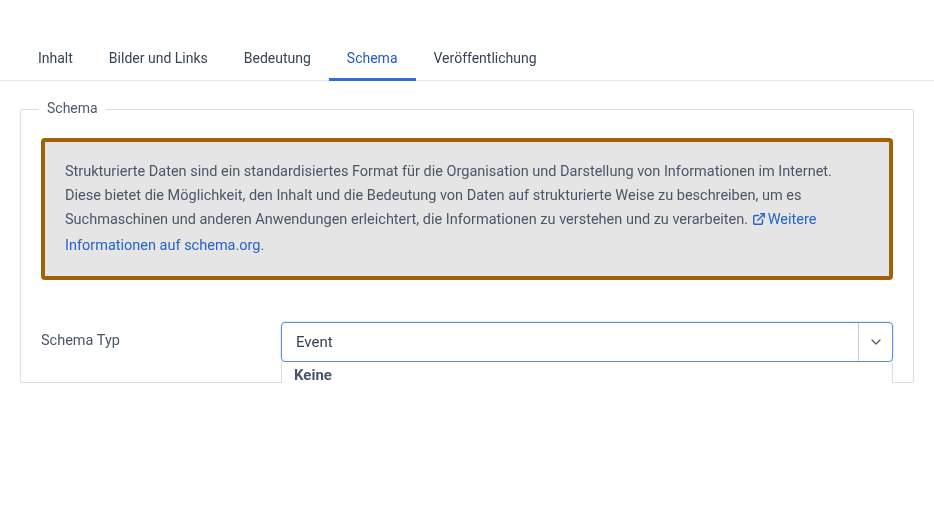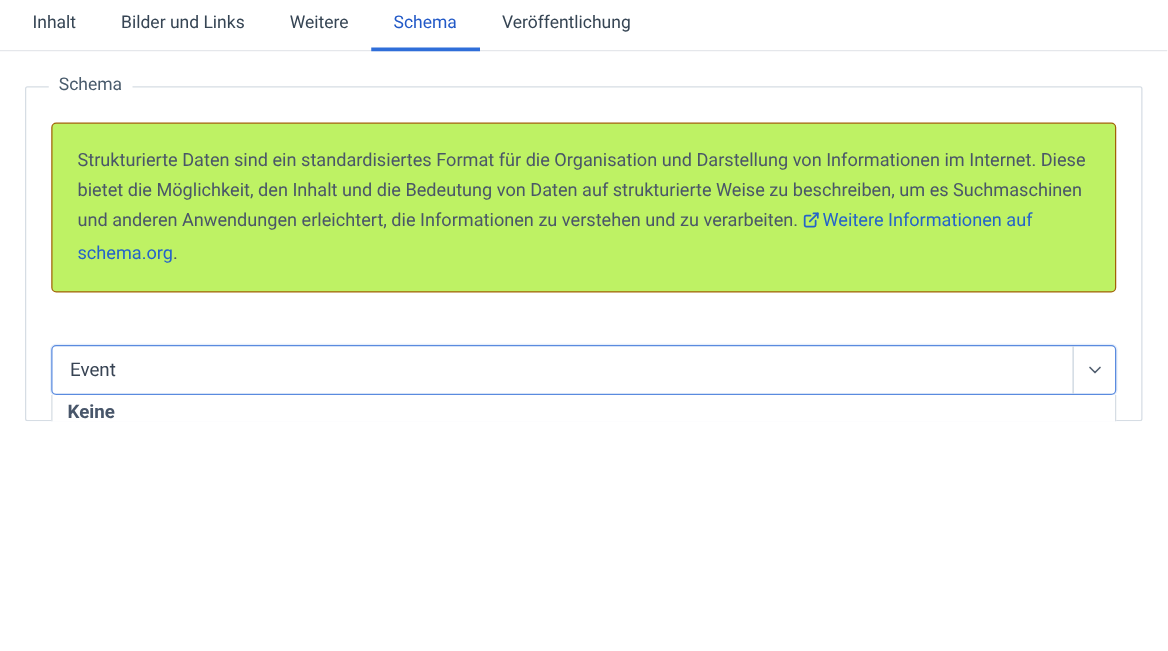--- a/index.html
+++ b/index.html
@@ -6,21 +6,22 @@
   body {
     font-family: -apple-system, BlinkMacSystemFont, "Segoe UI", Roboto, Helvetica, Arial, sans-serif;
     font-size: 14px;
     color: #364554;
     background: #fff;
     width: 934px;
   }
   .tabbar {
     display: flex;
     border-bottom: 1px solid #e5e7eb;
-    padding: 0 8px;
+    padding: 0 20px;
+    margin-top: 40px;
   }
   .tab {
     padding: 10px 18px 12px 18px;
     font-size: 14px;
     color: #364554;
     cursor: pointer;
     border-bottom: 3px solid transparent;
     margin-bottom: -1px;
   }
   .tab.active {
@@ -39,22 +40,22 @@
   .legend {
     position: absolute;
     top: -10px;
     left: 18px;
     background: #fff;
     padding: 0 8px;
     font-size: 14px;
     color: #495b6c;
   }
   .infobox {
-    background: #bef264;
-    border: 1px solid #a16207;
+    background: #e5e5e5;
+    border: 4px solid #a16207;
     border-radius: 4px;
     padding: 18px 20px;
     line-height: 1.65;
     color: #4a5668;
     font-size: 14.5px;
   }
   .infobox a {
     color: #2563c9;
     text-decoration: none;
   }
@@ -124,21 +125,21 @@
     background: #3575e5;
     color: #fff;
   }
 </style>
 </head>
 <body>
 
 <div class="tabbar" id="tabbar">
     <div class="tab">Inhalt</div>
     <div class="tab">Bilder und Links</div>
-    <div class="tab">Weitere</div>
+    <div class="tab">Bedeutung</div>
     <div class="tab active">Schema</div>
     <div class="tab">Veröffentlichung</div>
   </div>
 
 <div class="panel-wrap">
   <div class="fieldset">
     <div class="legend">Schema</div>
 
     <div class="infobox">
       <span>Strukturierte Daten sind ein standardisiertes Format für die Organisation und Darstellung von Informationen im Internet. Diese bietet die Möglichkeit, den Inhalt und die Bedeutung von Daten auf strukturierte Weise zu beschreiben, um es Suchmaschinen und anderen Anwendungen erleichtert, die Informationen zu verstehen und zu verarbeiten. </span>
@@ -146,20 +147,21 @@
         <span class="ext-icon">
           <svg width="14" height="14" viewBox="0 0 24 24" fill="none" stroke="#2563c9" stroke-width="2.4" stroke-linecap="round" stroke-linejoin="round">
             <path d="M18 13v6a2 2 0 0 1-2 2H5a2 2 0 0 1-2-2V8a2 2 0 0 1 2-2h6"></path>
             <polyline points="15 3 21 3 21 9"></polyline>
             <line x1="10" y1="14" x2="21" y2="3"></line>
           </svg>
         </span><span>Weitere Informationen auf schema.org</span></a><span>.</span>
     </div>
 
     <div class="formrow">
+      <div class="formlabel">Schema Typ</div>
       <div class="formcontrol">
         <div class="select-box">
           <span class="value">Event</span>
           <span class="chev">
             <svg width="16" height="16" viewBox="0 0 24 24" fill="none" stroke="#525f70" stroke-width="2" stroke-linecap="round" stroke-linejoin="round">
               <polyline points="6 9 12 15 18 9"></polyline>
             </svg>
           </span>
         </div>
         <div class="dropdown" id="dropdown">

